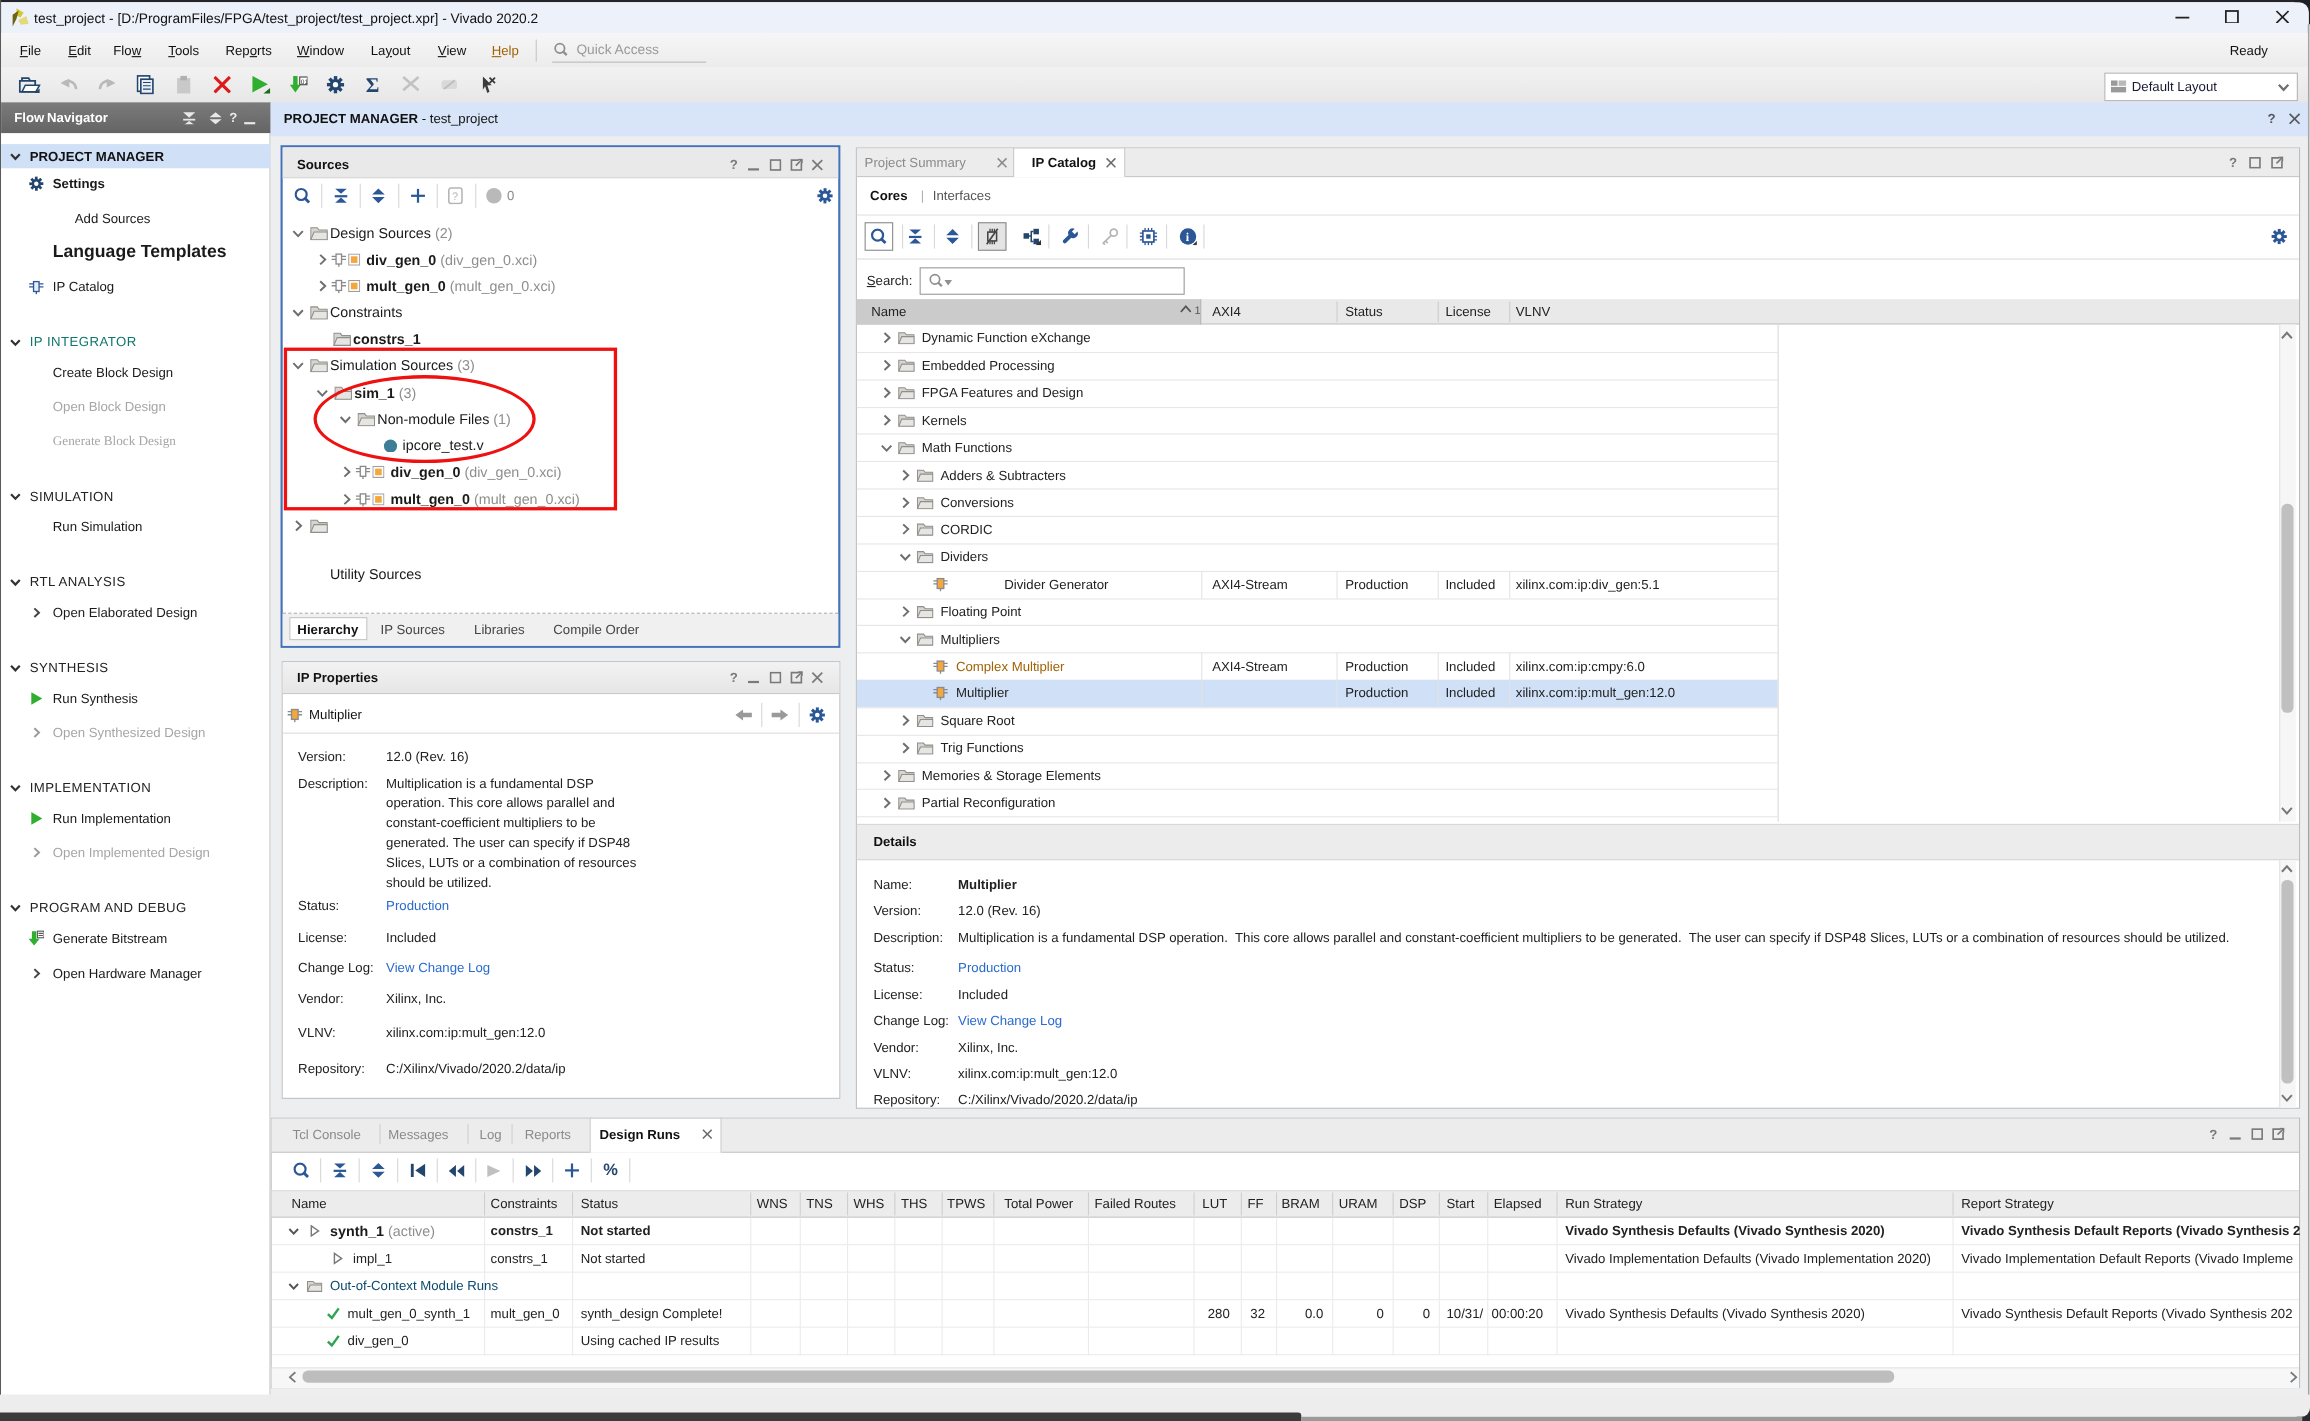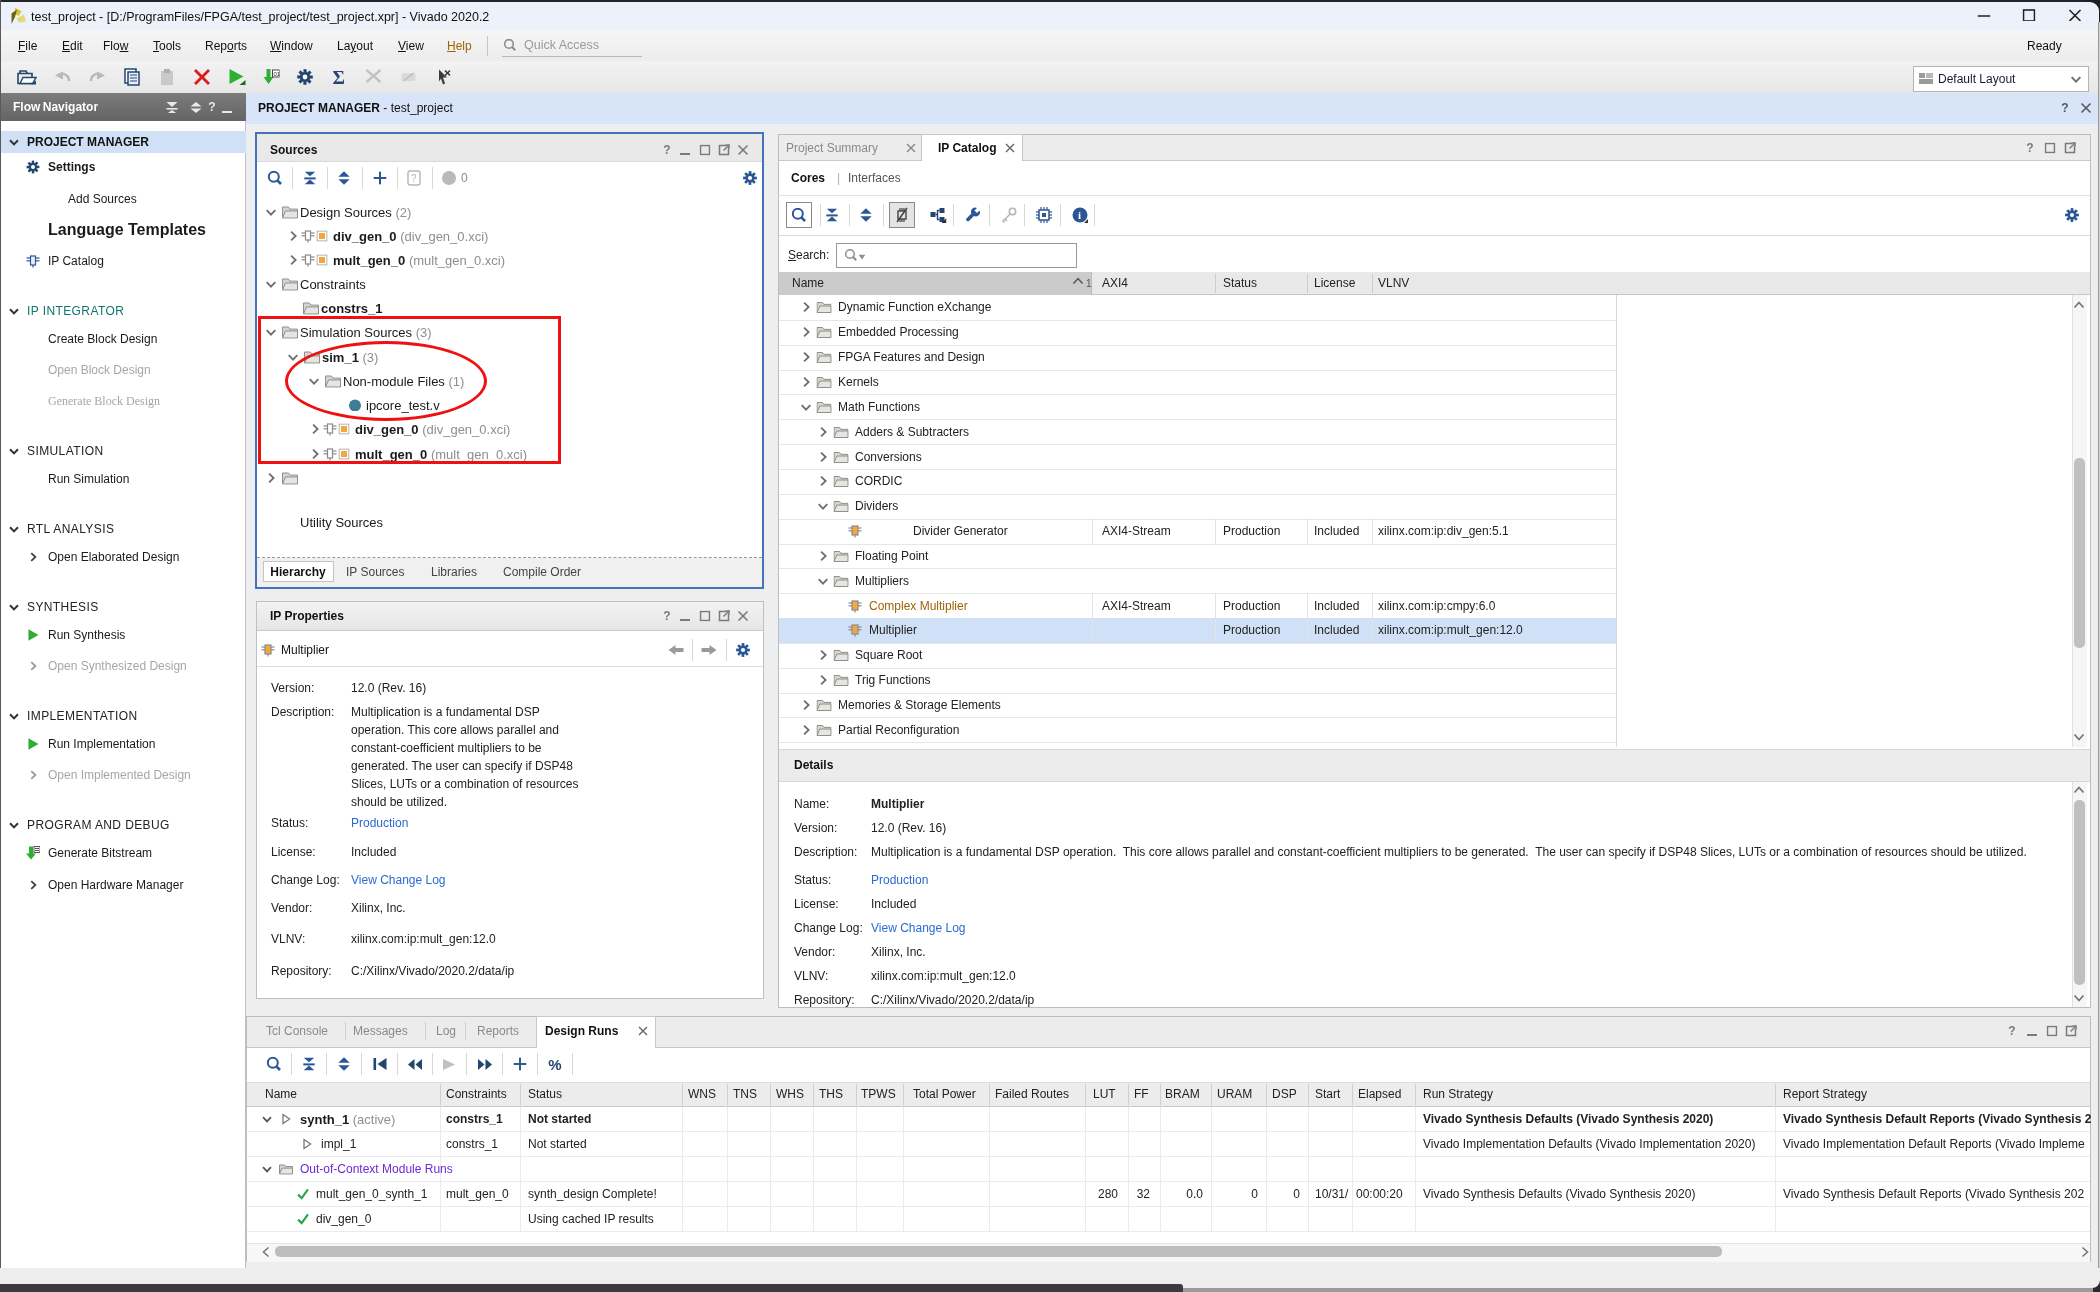--- a/index.html
+++ b/index.html
@@ -1062,21 +1062,21 @@
 <div style="position:absolute;left:528px;top:1144px;transform:translateY(-50%);font-size:12px;color:#222;font-weight:normal;white-space:nowrap;">Not started</div>
 <div style="position:absolute;left:1423px;top:1144px;transform:translateY(-50%);font-size:12px;color:#222;font-weight:normal;white-space:nowrap;">Vivado Implementation Defaults (Vivado Implementation 2020)</div>
 <div style="position:absolute;left:1783px;top:1144px;transform:translateY(-50%);font-size:12px;color:#222;font-weight:normal;white-space:nowrap;">Vivado Implementation Default Reports (Vivado Impleme</div>
 <div style="position:absolute;left:267px;top:1169px;transform:translate(-50%,-50%);line-height:0;"><svg width="11" height="11" viewBox="0 0 11 11" style="">
       <polyline points="1.54,3.74 5.5,7.92 9.459999999999999,3.74" fill="none" stroke="#555" stroke-width="1.8"></polyline>
     </svg></div>
 <div style="position:absolute;left:286px;top:1169px;transform:translate(-50%,-50%);line-height:0;"><svg width="14" height="11" viewBox="0 0 14 11" style="">
       <path d="M0.5 10.5 L0.5 1.5 L5.6000000000000005 1.5 L7.0 3.08 L13.5 3.08 L13.5 10.5 Z" fill="#d6d5cf" stroke="#8f8f8c" stroke-width="1"></path>
       <path d="M0.5 10.5 L3.08 4.62 L13.5 4.62 L13.5 10.5 Z" fill="#e6e5e1" stroke="#8f8f8c" stroke-width="1"></path>
     </svg></div>
-<div style="position:absolute;left:300px;top:1169px;transform:translateY(-50%);font-size:12px;color:#6d28d9;font-weight:normal;white-space:nowrap;">Out-of-Context Module Runs</div>
+<div style="position:absolute;left:300px;top:1169px;transform:translateY(-50%);font-size:12px;color:#0c4a6e;font-weight:normal;white-space:nowrap;">Out-of-Context Module Runs</div>
 <div style="position:absolute;left:303px;top:1194px;transform:translate(-50%,-50%);line-height:0;"><svg width="13" height="13" viewBox="0 0 13 13" style="">
       <polyline points="1.56,7.15 5.2,10.66 11.44,1.95" fill="none" stroke="#2da44e" stroke-width="2.2"></polyline>
     </svg></div>
 <div style="position:absolute;left:316px;top:1194px;transform:translateY(-50%);font-size:12px;color:#222;font-weight:normal;white-space:nowrap;">mult_gen_0_synth_1</div>
 <div style="position:absolute;left:446px;top:1194px;transform:translateY(-50%);font-size:12px;color:#222;font-weight:normal;white-space:nowrap;">mult_gen_0</div>
 <div style="position:absolute;left:528px;top:1194px;transform:translateY(-50%);font-size:12px;color:#222;font-weight:normal;white-space:nowrap;">synth_design Complete!</div>
 <div style="position:absolute;left:1098px;top:1194px;transform:translateY(-50%);font-size:12px;color:#222;font-weight:normal;white-space:nowrap;left:auto;right:982px;">280</div>
 <div style="position:absolute;left:1135px;top:1194px;transform:translateY(-50%);font-size:12px;color:#222;font-weight:normal;white-space:nowrap;left:auto;right:950px;">32</div>
 <div style="position:absolute;left:1175px;top:1194px;transform:translateY(-50%);font-size:12px;color:#222;font-weight:normal;white-space:nowrap;left:auto;right:897px;">0.0</div>
 <div style="position:absolute;left:1240px;top:1194px;transform:translateY(-50%);font-size:12px;color:#222;font-weight:normal;white-space:nowrap;left:auto;right:842px;">0</div>

